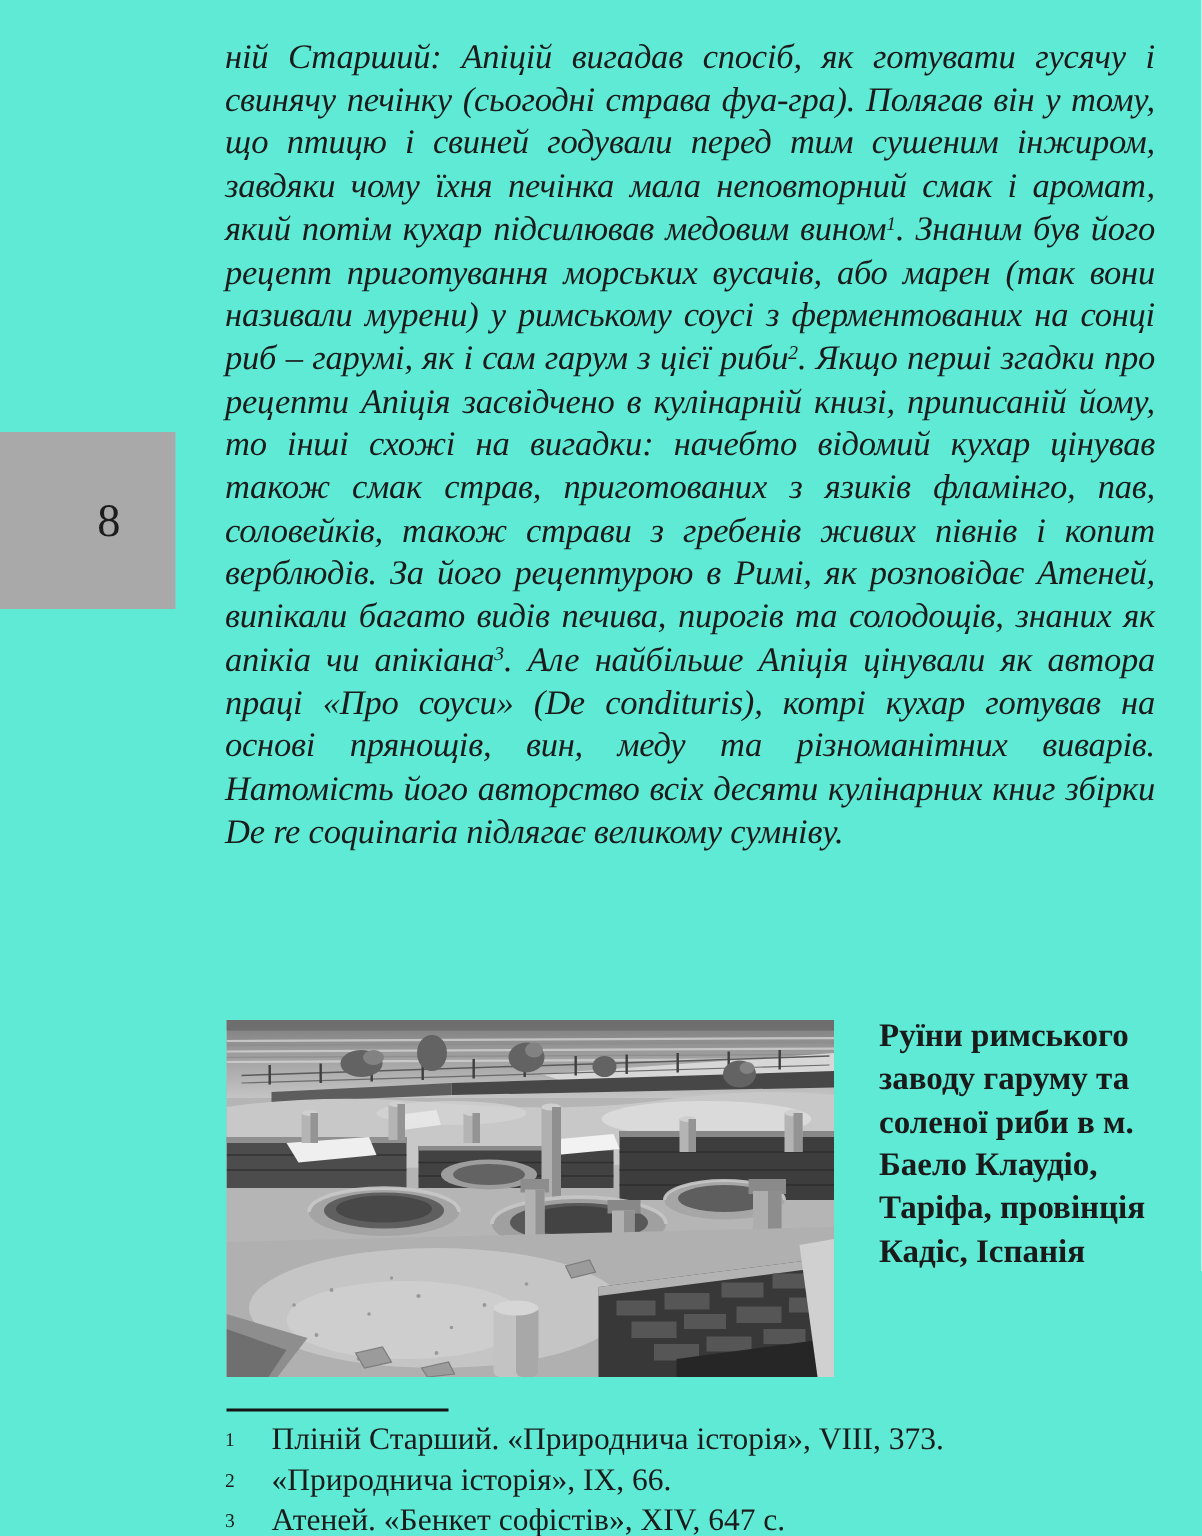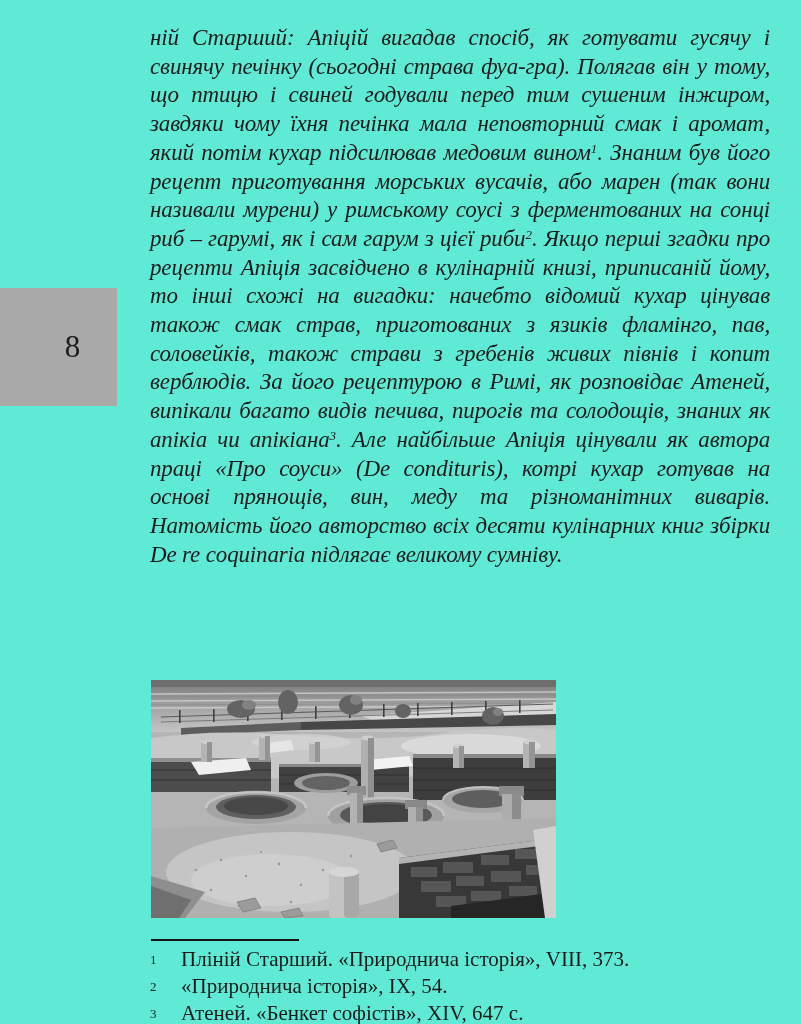--- a/index.html
+++ b/index.html
@@ -240,30 +240,31 @@
       <path d="M0,196 L54,212 L34,238 L0,238 Z" fill="#8e8e8e"></path>
       <path d="M0,206 L40,220 L28,238 L0,238 Z" fill="#6f6f6f"></path>
       <g fill="#9b9b9b" stroke="#7c7c7c" stroke-width="0.8">
         <polygon points="86,222 104,218 110,228 92,232"></polygon>
         <polygon points="130,232 148,228 152,236 134,238"></polygon>
         <polygon points="226,164 242,160 246,168 230,172"></polygon>
       </g>
     </svg>
   </div>
 
+  <div class="caption">Руїни римського заводу гаруму та соленої риби в м. Баело Клаудіо, Таріфа, провінція Кадіс, Іспанія</div>
 
   <div class="footnotes">
     <div class="fn-rule"></div>
     <div class="fn">
       <span class="fn-num">1</span>
       <span class="fn-text">Пліній Старший. «Природнича історія», VIII, 373.</span>
     </div>
     <div class="fn">
       <span class="fn-num">2</span>
-      <span class="fn-text">«Природнича історія», IX, 54.</span>
+      <span class="fn-text">«Природнича історія», IX, 66.</span>
     </div>
     <div class="fn">
       <span class="fn-num">3</span>
       <span class="fn-text">Атеней. «Бенкет софістів», XIV, 647 с.</span>
     </div>
   </div>
 
 </div>
 
 </body></html>

